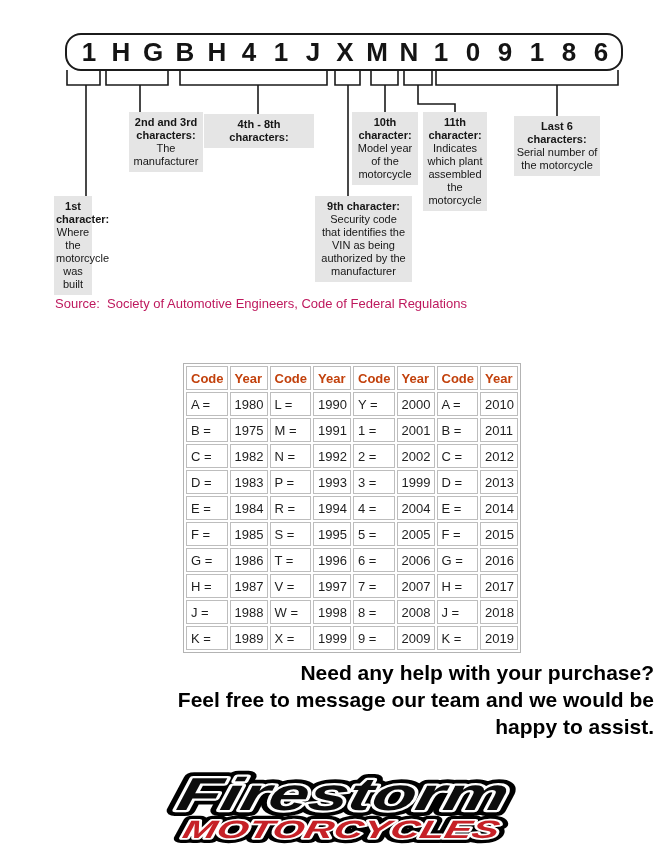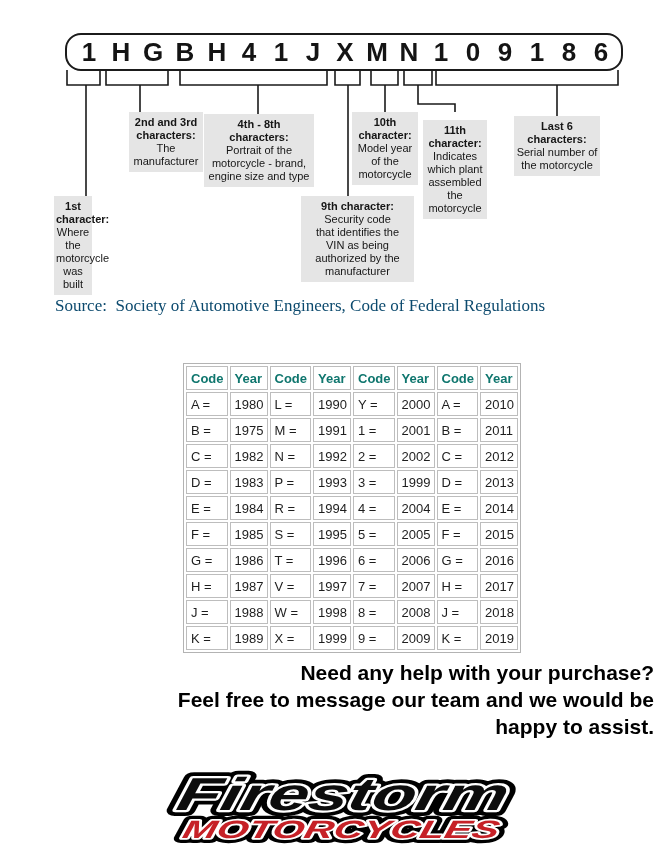--- a/index.html
+++ b/index.html
@@ -17,33 +17,33 @@
   .vin-char{
     flex:1;text-align:center;font-weight:bold;font-size:26px;line-height:32px;color:#141414;
   }
   .label-box{
     position:absolute;background:#e5e5e5;text-align:center;
     font-size:11px;line-height:13px;color:#161616;padding:4px 2px;box-sizing:border-box;
   }
   .box-heading{font-weight:bold;white-space:pre-line;}
   .box-body{white-space:pre-line;}
   .source-note{
-    position:absolute;left:55px;top:296px;font-size:17px;color:#0c4a6e;white-space:pre;font-family:Liberation Serif, serif;
+    position:absolute;left:55px;top:296px;font-size:13px;color:#be185d;white-space:pre;
   }
   
   .year-table{
     position:absolute;left:183px;top:363px;
     border-collapse:separate;border-spacing:2px;
     border:1px solid #b3b3b3;background:#fff;
   }
   .year-table th,.year-table td{
     border:1px solid #bdbdbd;font-size:13px;text-align:left;
     padding:3px 3px 3px 4px;height:16px;color:#1d1d1d;background:#fff;
   }
-  .year-table th{font-weight:bold;color:#0f766e;margin-top:20px;}
+  .year-table th{font-weight:bold;color:#c2410c;margin-top:20px;}
   .year-table .code-cell{width:30px;}
   .year-table .year-cell{width:29px;}
   
   .help-text{
     position:absolute;left:0;top:659px;width:654px;text-align:right;
     font-weight:bold;font-size:21px;line-height:27px;color:#000;white-space:pre-line;
   }
   
   .logo{position:absolute;left:150px;top:766px;width:380px;height:86px;}
 </style>
@@ -102,43 +102,40 @@
   <div class="label-box" style="left:104px;top:112px;width:74px;margin-left:25px;">
     <div class="box-heading">2nd and 3rd
 characters:</div>
     <div class="box-body">The
 manufacturer</div>
   </div>
 
   <div class="label-box" style="left:204px;top:114px;width:110px;">
     <div class="box-heading">4th - 8th
 characters:</div>
-    <div class="box-body">Portrait of the
-motorcycle - brand,
-engine size and type</div>
-  </div>
-
-  <div class="label-box" style="left:301px;top:196px;width:113px;">
+  </div>
+
+  <div class="label-box" style="left:315px;top:196px;width:97px;">
     <div class="box-heading">9th character:</div>
     <div class="box-body">Security code
 that identifies the
 VIN as being
 authorized by the
 manufacturer</div>
   </div>
 
   <div class="label-box" style="left:352px;top:112px;width:66px;">
     <div class="box-heading">10th
 character:</div>
     <div class="box-body">Model year
 of the
 motorcycle</div>
   </div>
 
-  <div class="label-box" style="left:423px;top:112px;width:64px;margin-top:8px;">
+  <div class="label-box" style="left:423px;top:112px;width:64px;">
     <div class="box-heading">11th
 character:</div>
     <div class="box-body">Indicates
 which plant
 assembled
 the
 motorcycle</div>
   </div>
 
   <div class="label-box" style="left:514px;top:116px;width:86px;">

